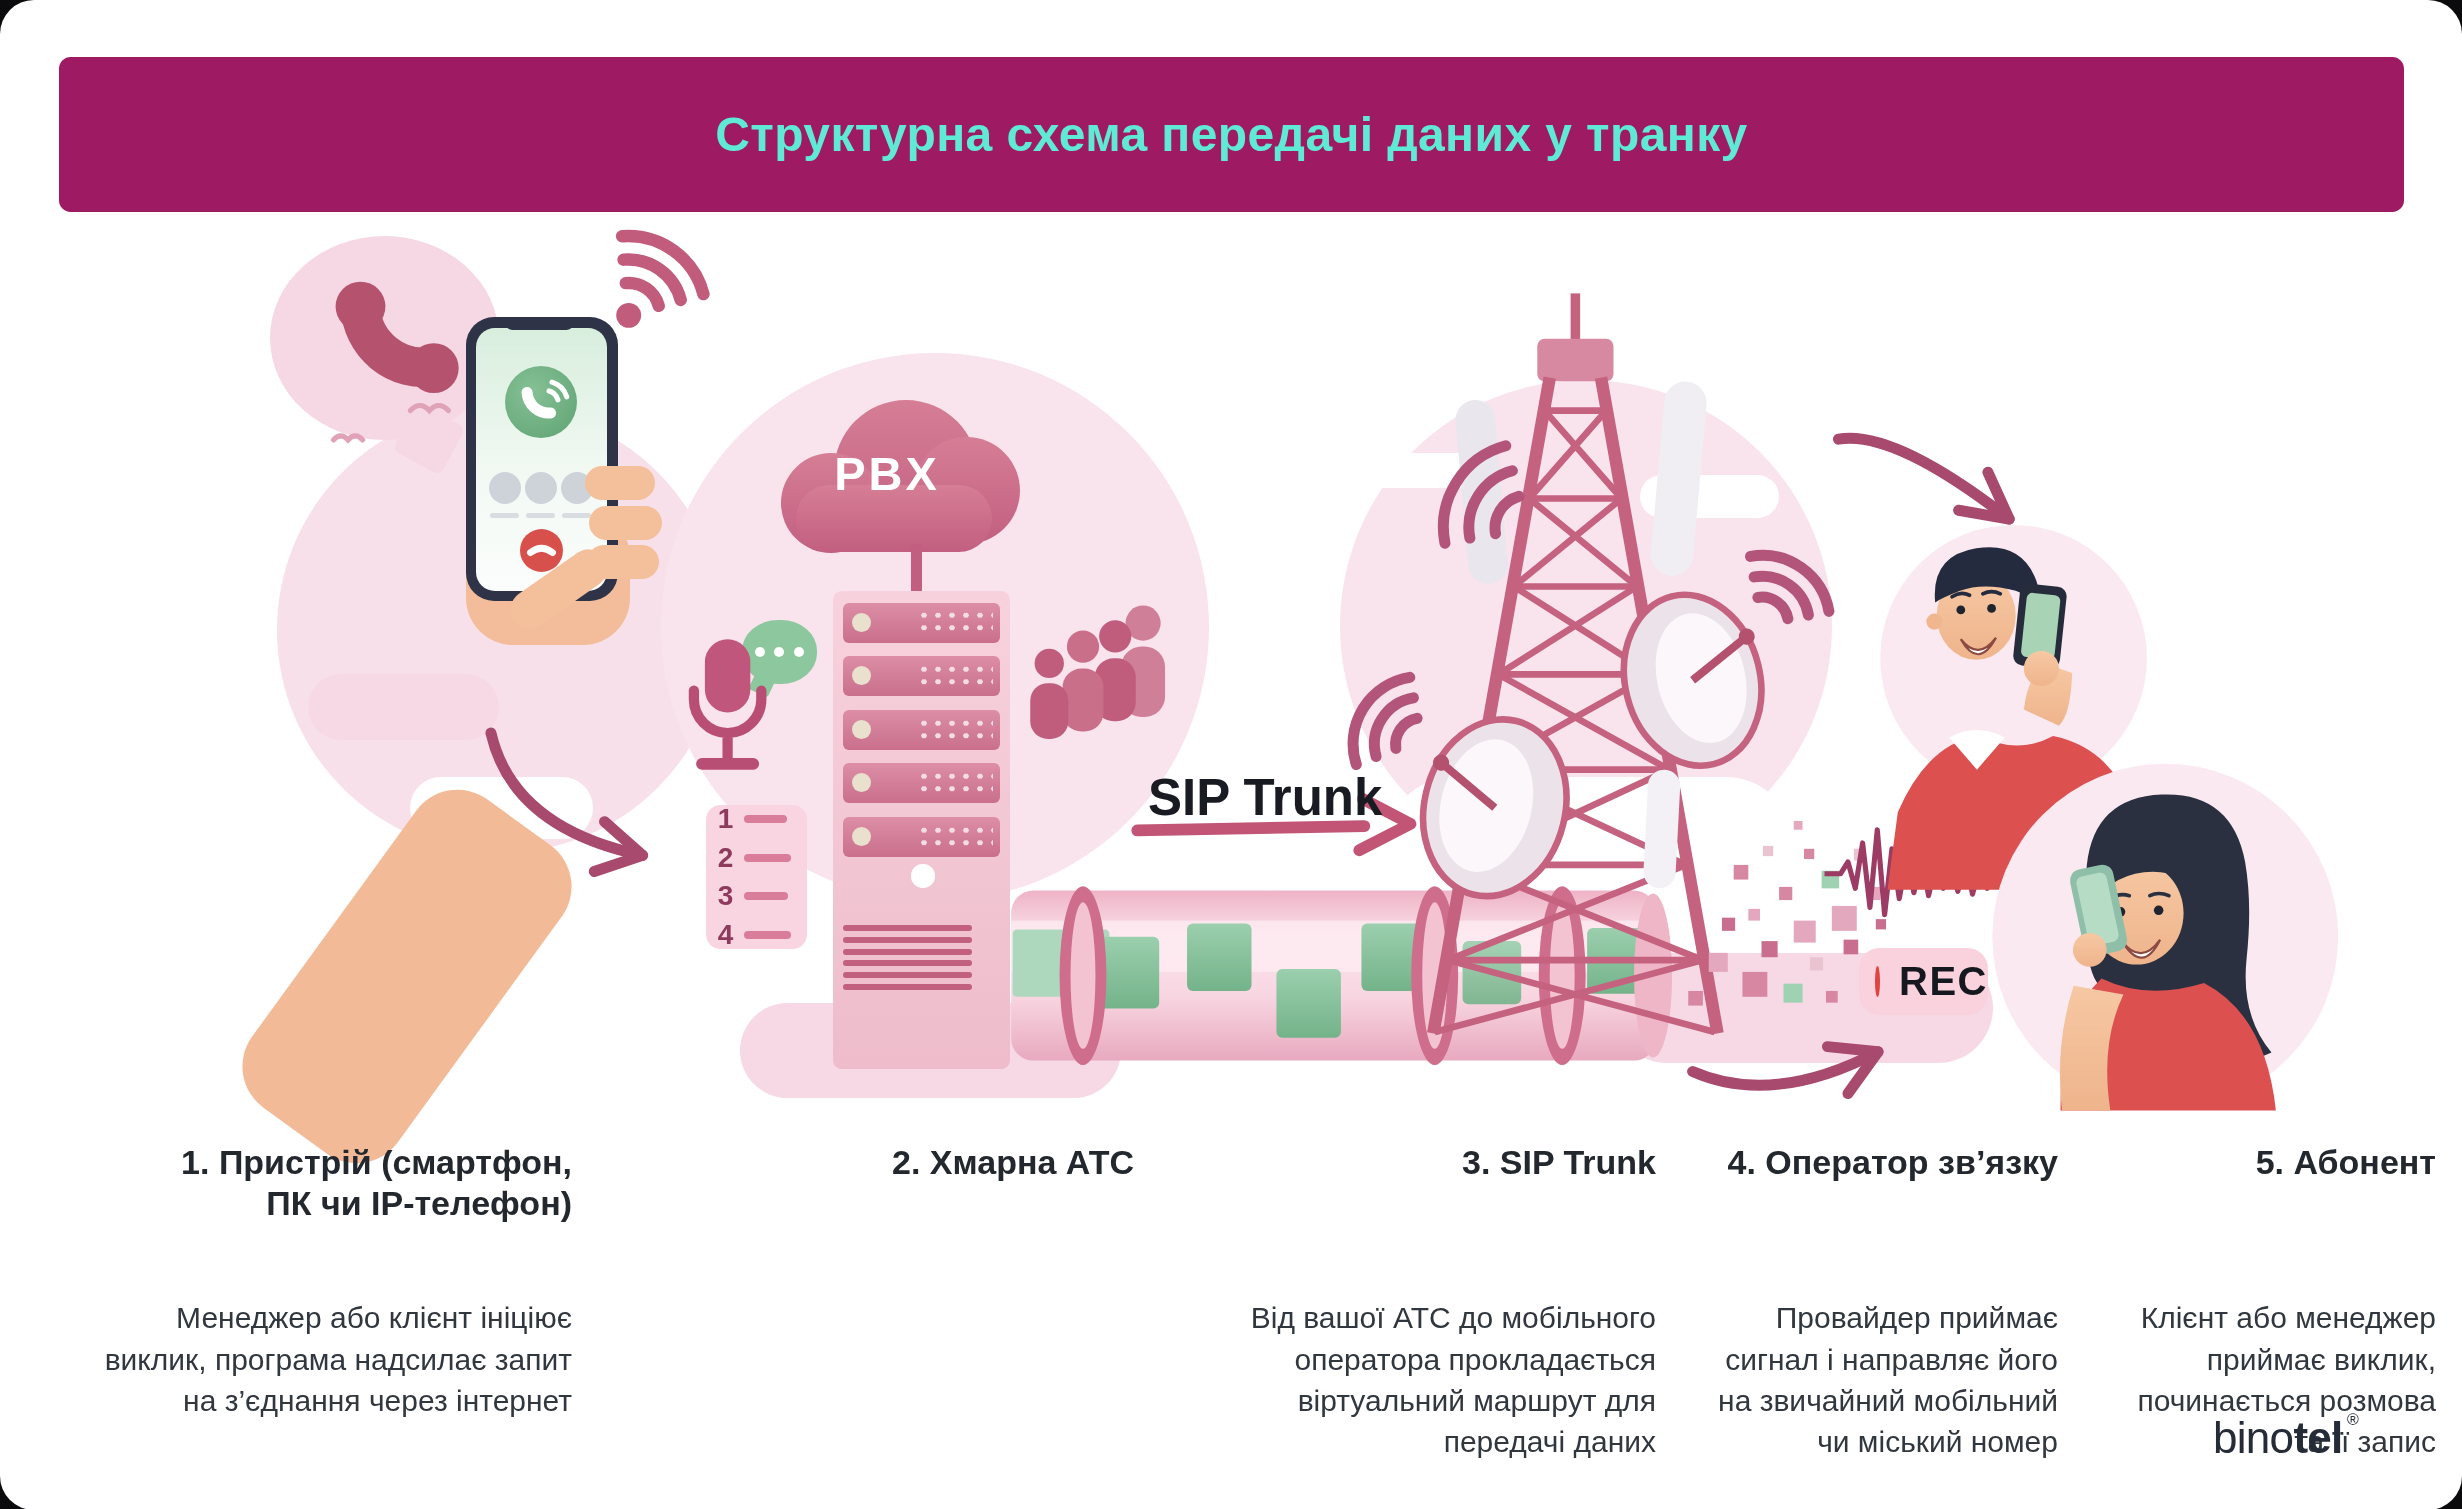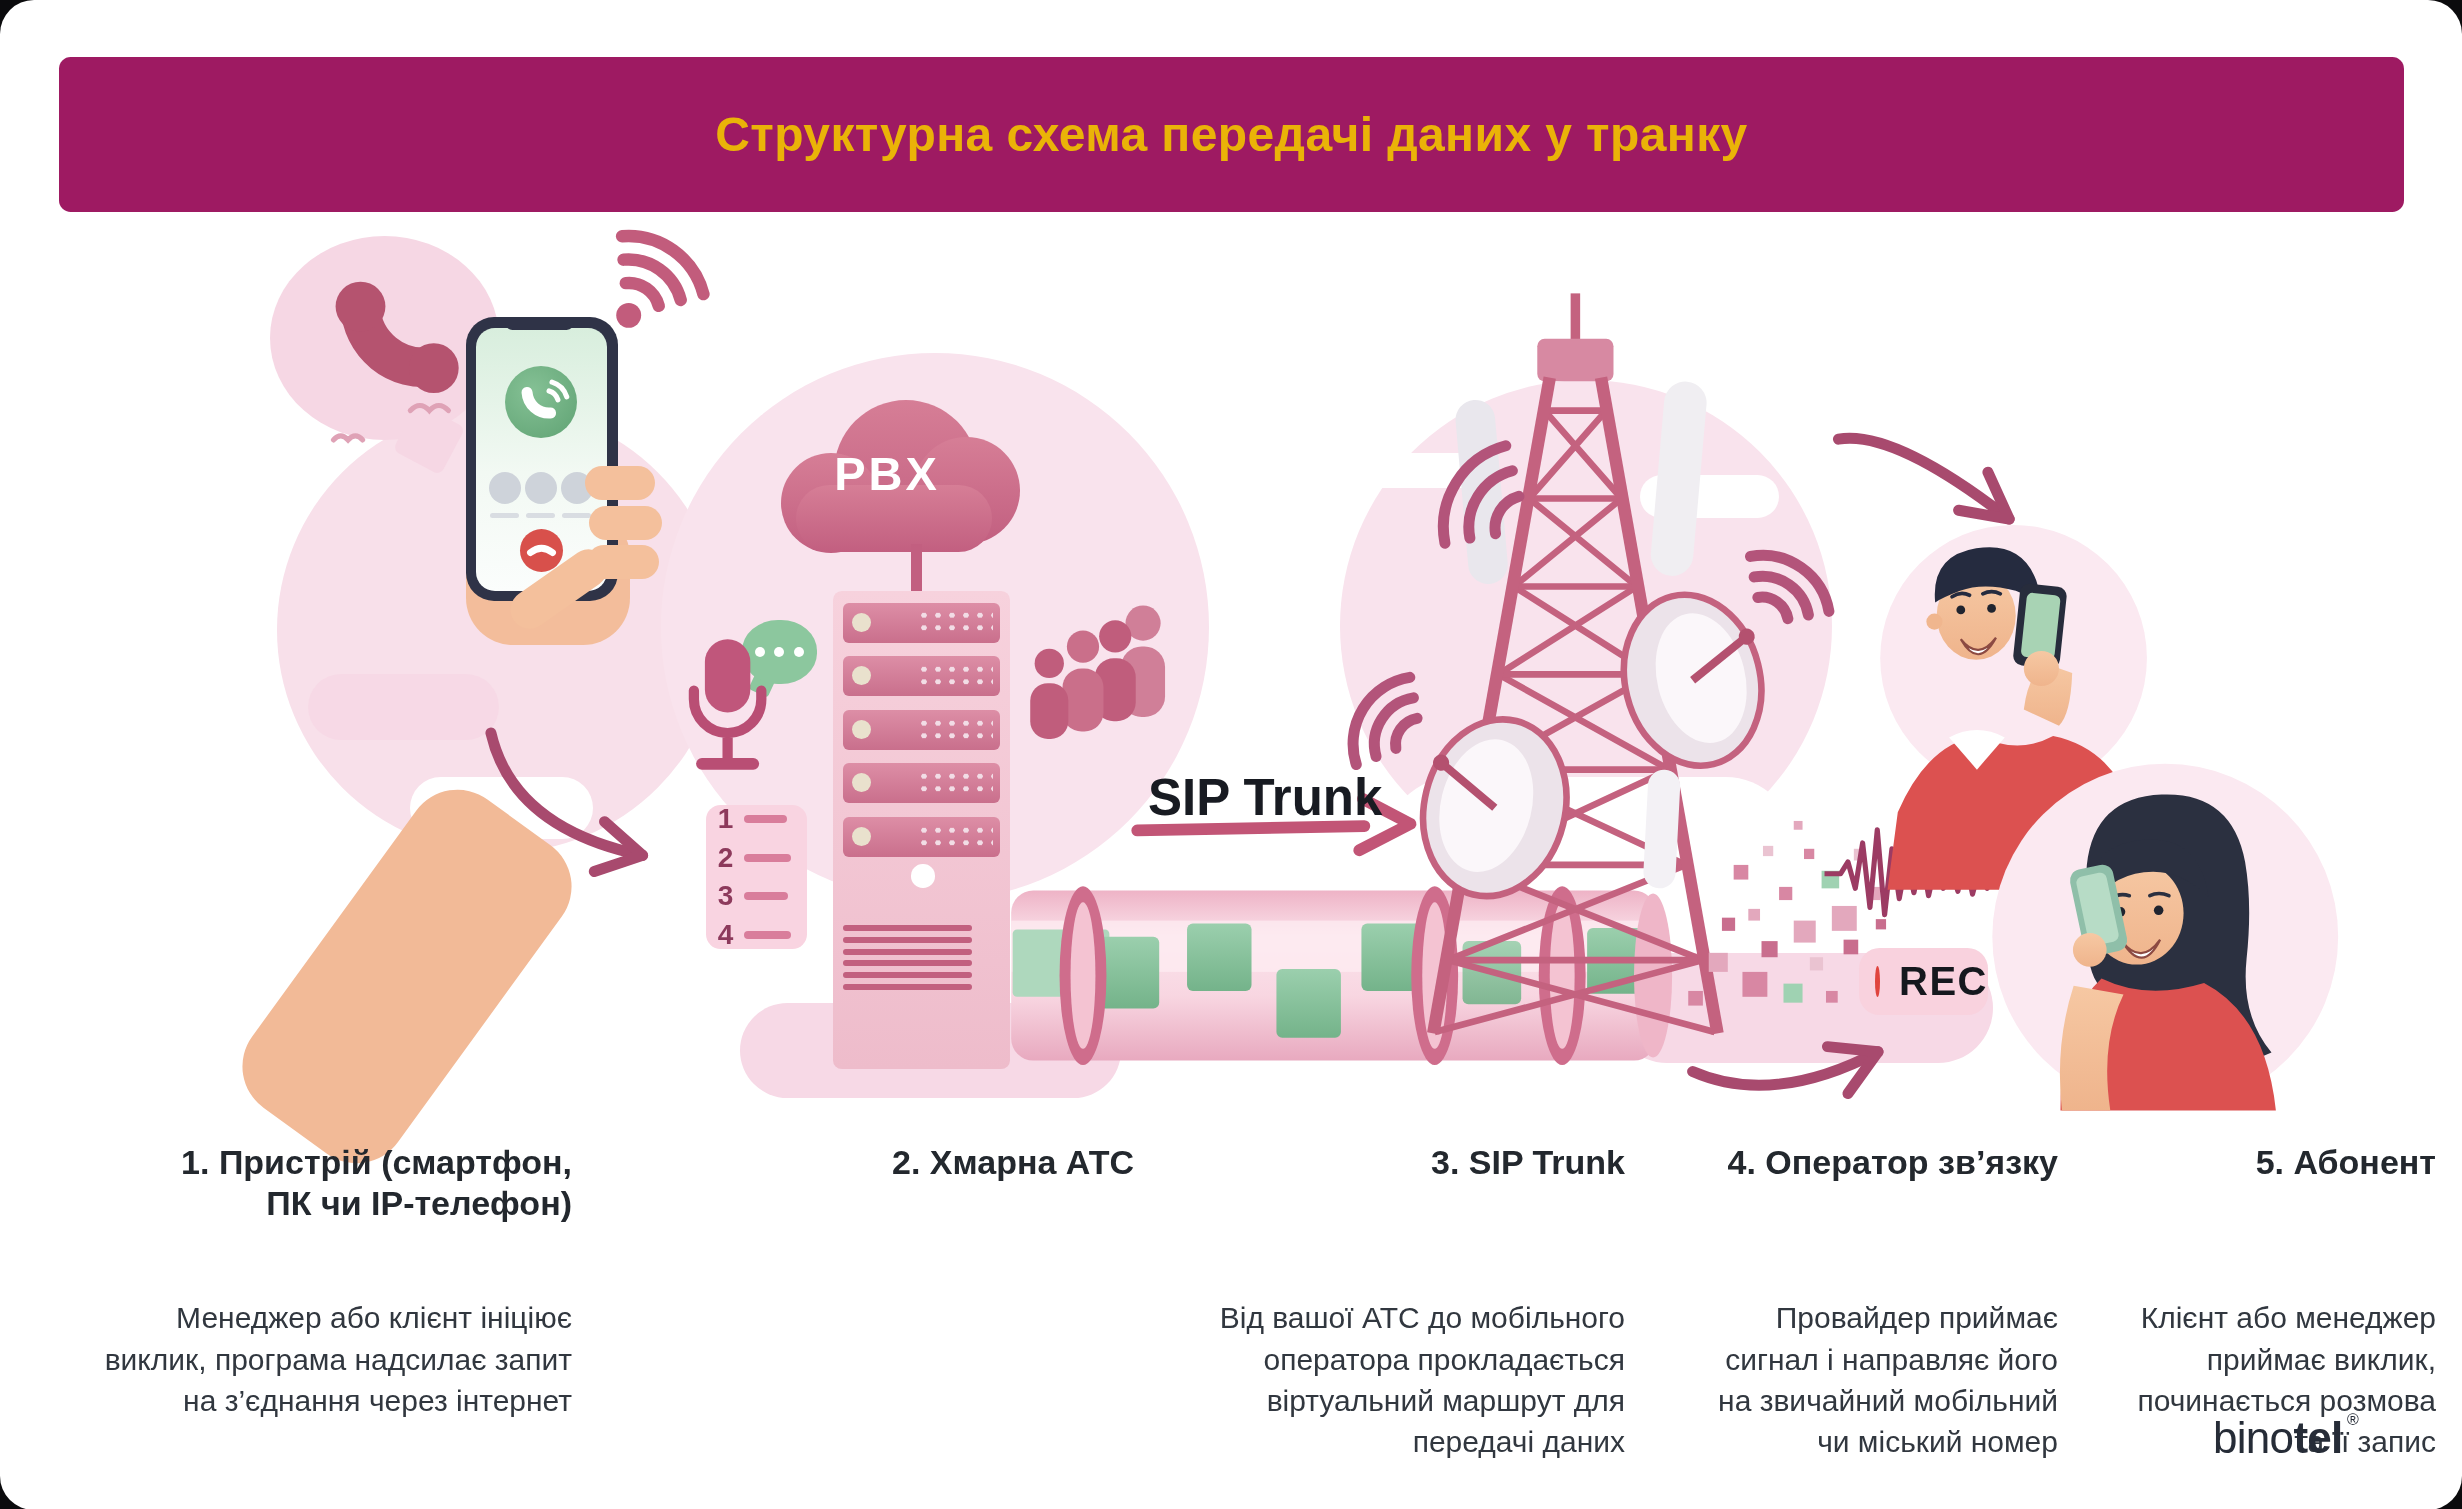--- a/index.html
+++ b/index.html
@@ -2,21 +2,21 @@
 <html style="font-size:11.7px"><head>
 <meta charset="utf-8">
 <style>
   html,body{margin:0;padding:0;background:#0b0b0d;}
   body{font-family:"Liberation Sans", sans-serif;}
   .canvas{position:relative;width:2462px;height:1510px;background:#ffffff;border-radius:34px;overflow:hidden;}
   .abs{position:absolute;}
   
   .banner{left:59px;top:57px;width:2345px;height:155px;background:#9E1A62;border-radius:11.7px;
           display:flex;align-items:center;justify-content:center;}
-  .banner span{color:#eab308;font-size:48px;font-weight:700;letter-spacing:0.4px;}
+  .banner span{color:#5eead4;font-size:48px;font-weight:700;letter-spacing:0.4px;}
   
   .circle{border-radius:50%;}
   .c-left{left:277px;top:407px;width:446px;height:446px;background:#f8e0ea;}
   .c-bubble{left:270px;top:236px;width:229px;height:204px;background:#f6d7e4;border-radius:50%;}
   .c-bubble-tail{left:402px;top:412px;width:54px;height:54px;background:#f6d7e4;transform:rotate(28deg);border-radius:7.3px;}
   .c-center{left:661px;top:353px;width:548px;height:548px;background:#f9e3ed;}
   .c-tower{left:1340px;top:380px;width:492px;height:492px;background:#f9e3ed;}
   .cloud{background:#ffffff;border-radius:732px;}
   .cloud-pink{background:#f7d9e6;border-radius:732px;}
   
@@ -65,21 +65,21 @@
   .siplabel{left:1148px;top:749px;width:308px;color:#181b22;font-size:51px;font-weight:800;margin-top:19px;}
   .rec{left:1859px;top:948px;width:129px;height:67px;background:#f9d2de;border-radius:20.5px;
        display:flex;align-items:center;gap:19px;padding-left:16px;box-sizing:border-box;}
   .rec .dot{width:31px;height:31px;border-radius:50%;background:#e0443e;}
   .rec b{color:#15181e;font-size:40px;font-weight:800;letter-spacing:1.5px;}
   
   .step{top:1142px;text-align:right;}
   .step h3{margin:0 0 10.3px 0;color:#23282e;font-size:34px;line-height:1.22;font-weight:700;white-space:pre-line;min-height:145px;}
   .step p{margin:0;color:#31373f;font-size:30px;line-height:1.38;white-space:pre-line;}
   .s1{left:59px;width:513px;}  .s2{left:636px;width:498px;}
-  .s3{left:1156px;width:469px;} .s4{left:1640px;width:418px;}
+  .s3{left:1187px;width:469px;} .s4{left:1640px;width:418px;}
   .s5{left:2084px;width:352px;}
   
   .logo{left:2213px;top:1411px;color:#262c37;font-size:44px;letter-spacing:-0.7px;}
   .logo .lg-a{font-weight:500;} .logo .lg-b{font-weight:700;}
   .logo sup{font-size:16px;font-weight:400;vertical-align:28px;margin-left:4.4px;}
   svg.art{position:absolute;left:0;top:0;pointer-events:none;}
 </style>
 </head>
 <body>
 

